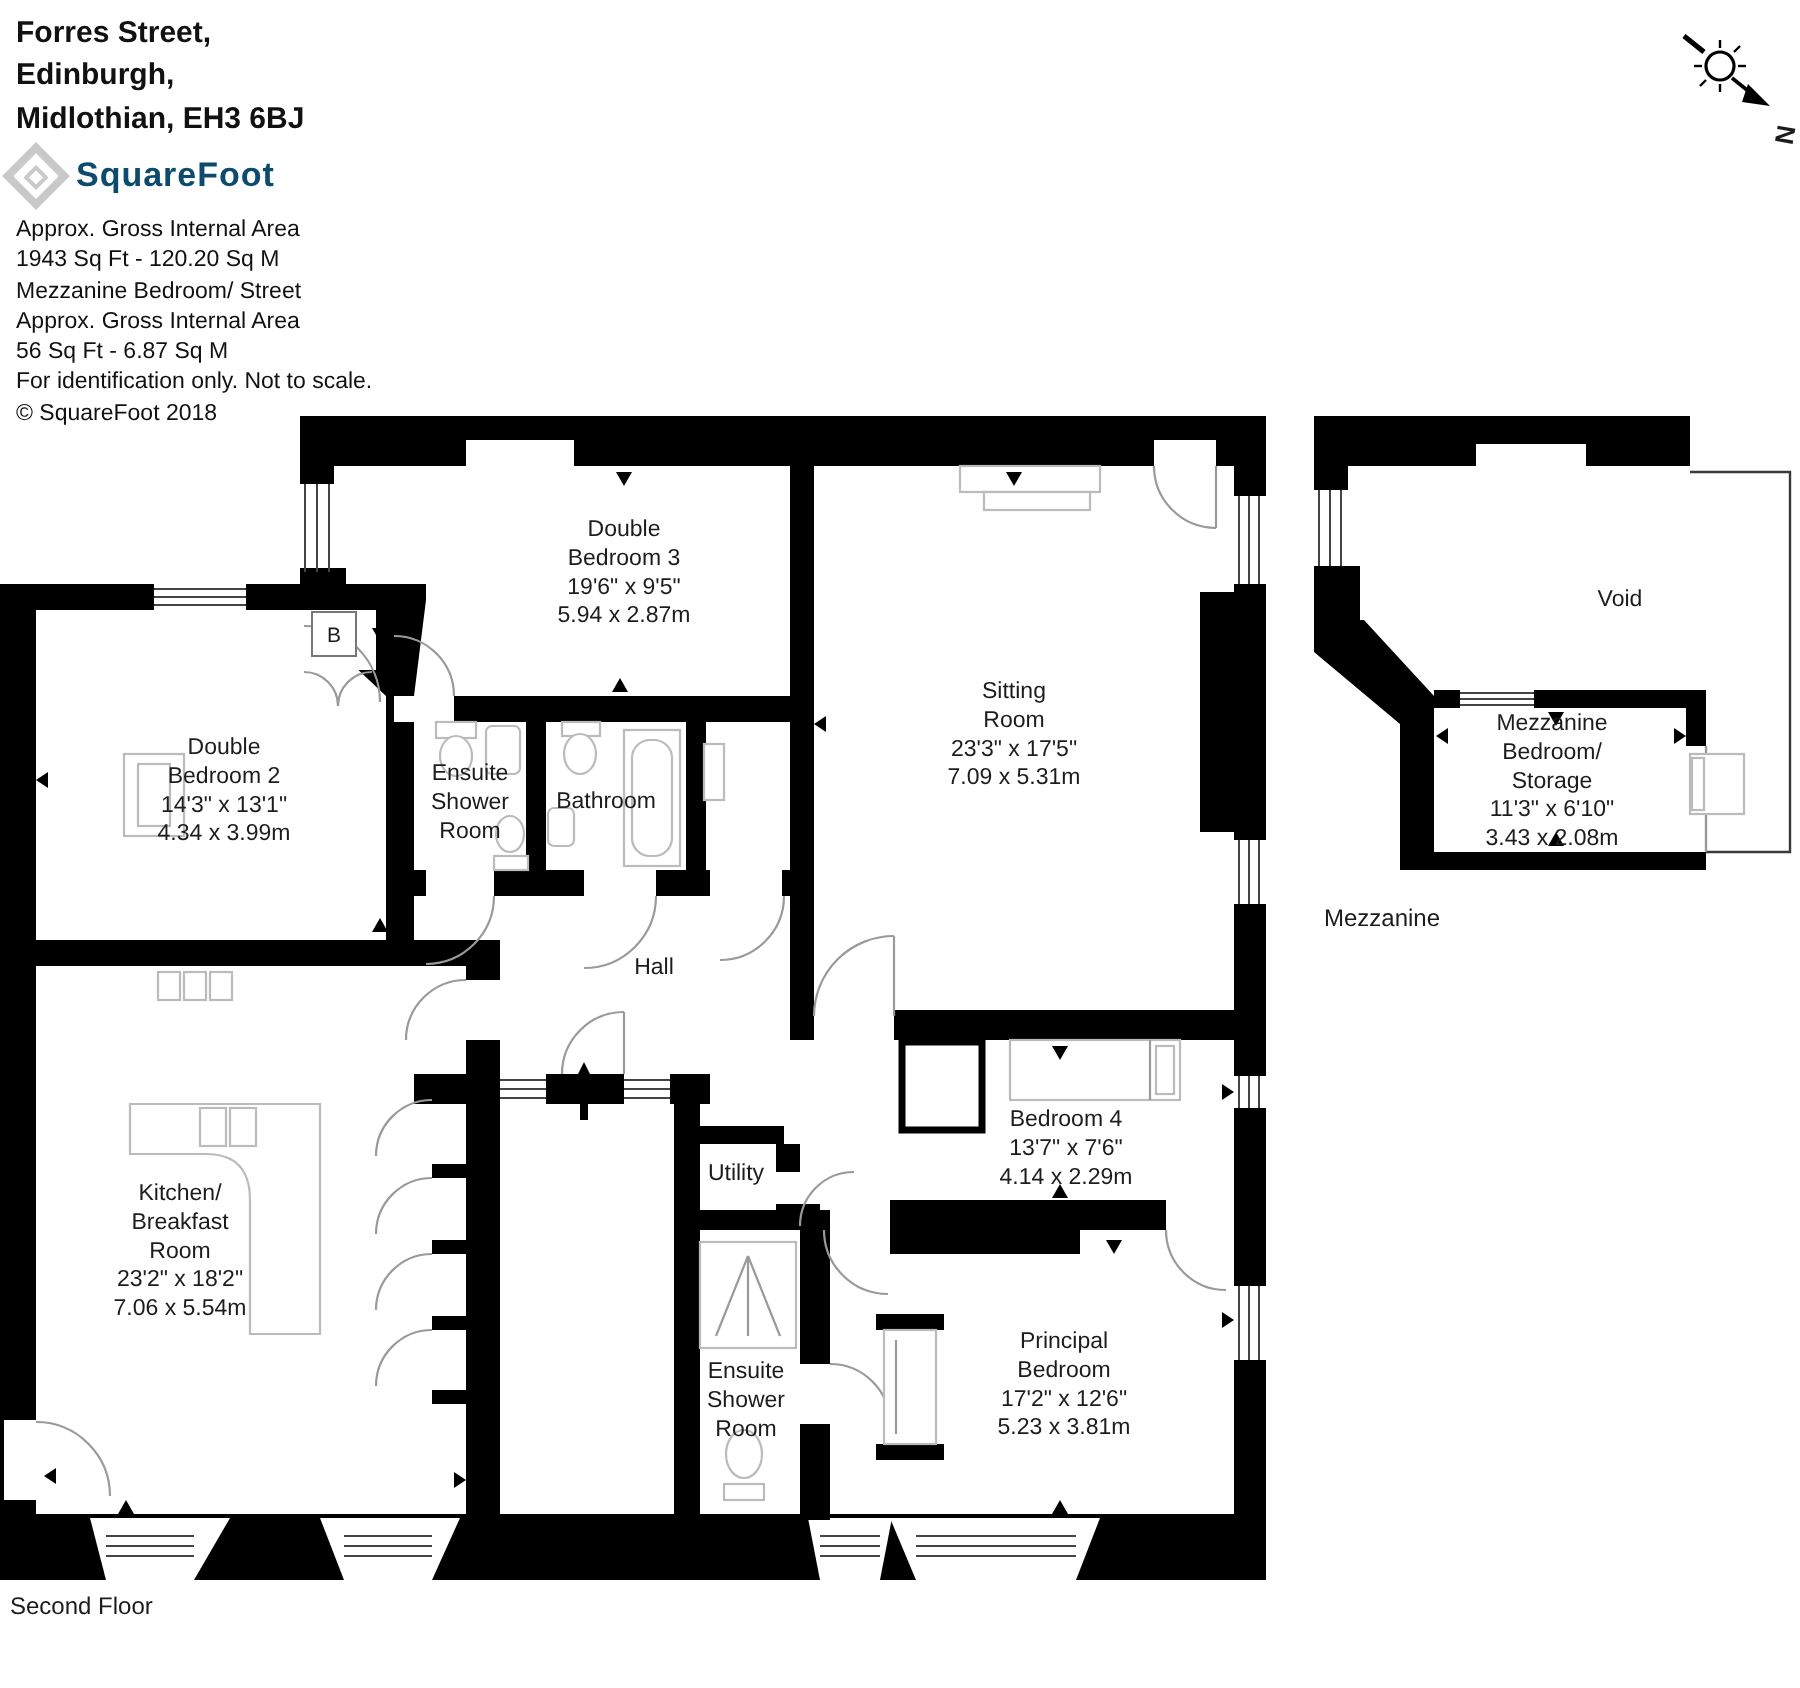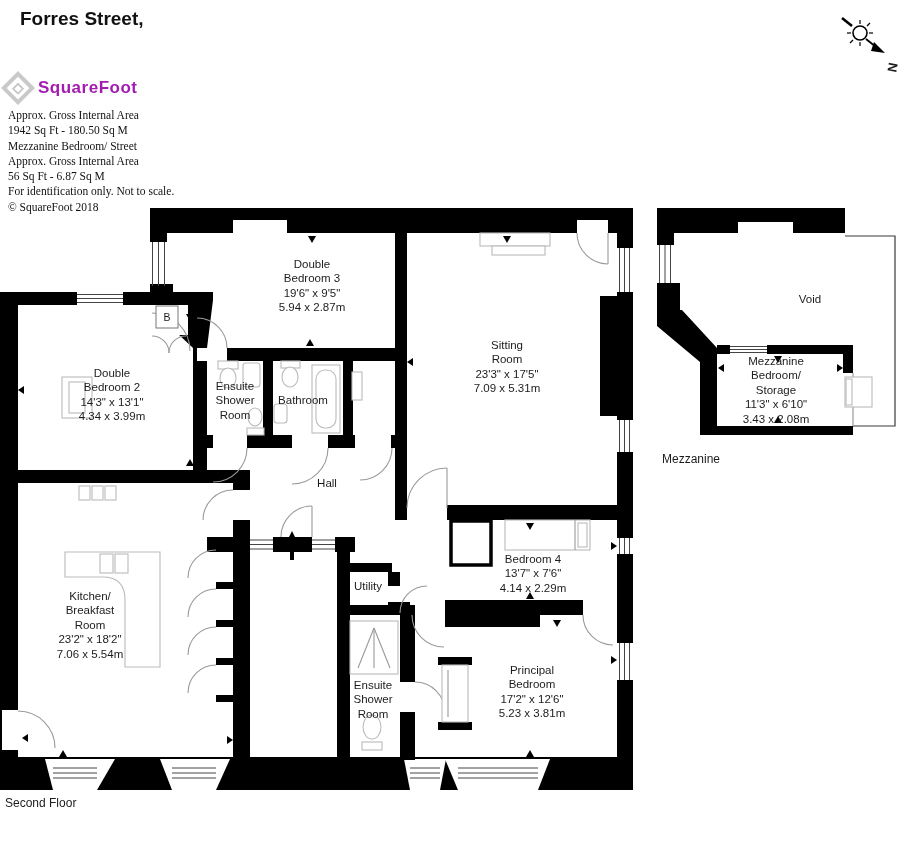--- a/index.html
+++ b/index.html
@@ -1,55 +1,57 @@
 <!DOCTYPE html>
 <html><head>
 <meta charset="utf-8">
 <style>
   html,body{margin:0;padding:0;background:#fff;}
   .stage{position:relative;width:900px;height:844px;background:#fff;overflow:hidden;
          font-family:"Liberation Sans", sans-serif;}
-  .address{position:absolute;left:20px;top:6px;font-size:19px;font-weight:bold;
+  .address{position:absolute;left:8px;top:6px;font-size:15px;font-weight:bold;
            line-height:1.42;color:#111;}
   .logo{position:absolute;left:6px;top:76px;display:flex;align-items:center;gap:8px;}
   .logo-mark{width:16px;height:16px;border:4px solid #c9c9c9;transform:rotate(45deg);
              display:flex;align-items:center;justify-content:center;}
   .logo-mark span{width:5px;height:5px;background:#fff;outline:3px solid #fff;border:2px solid #c9c9c9;}
-  .logo-text{font-size:17px;font-weight:bold;color:#a21caf;letter-spacing:.5px;}
-  .notes{position:absolute;left:8px;top:108px;font-size:11.5px;line-height:1.33;color:#111;font-family:Liberation Serif, serif;}
+  .logo-text{font-size:17px;font-weight:bold;color:#0c4a6e;letter-spacing:.5px;}
+  .notes{position:absolute;left:8px;top:108px;font-size:11.5px;line-height:1.33;color:#111;}
   svg text{fill:#1c1c1c;}
   .roomlbl{font-size:11.5px;}
   .floorlbl{font-size:12px;}
   .wall{fill:#000;stroke:none;}
   .whitecut{fill:#fff;stroke:none;}
   .winline{stroke:#444;stroke-width:1;fill:none;}
   .door{stroke:#9a9a9a;stroke-width:1.1;fill:none;}
   .fixture{stroke:#bbb;stroke-width:1.1;fill:#fff;}
   .thin{stroke:#3a3a3a;stroke-width:1.2;fill:none;}
   .tick{fill:#000;}
 </style>
 </head>
 <body>
 
 <div class="stage">
 
   <div class="address">
       <div>Forres Street,</div>
+      <div>Edinburgh,</div>
+      <div>Midlothian, EH3 6BJ</div>
     </div>
 
   <div class="logo">
     <div class="logo-mark">
         <span></span>
       </div>
     <div class="logo-text">SquareFoot</div>
   </div>
 
   <div class="notes">
       <div>Approx. Gross Internal Area</div>
-      <div>1942 Sq Ft  -  180.50 Sq M</div>
+      <div>1943 Sq Ft  -  120.20 Sq M</div>
       <div>Mezzanine Bedroom/ Street</div>
       <div>Approx. Gross Internal Area</div>
       <div>56 Sq Ft  -  6.87 Sq M</div>
       <div>For identification only. Not to scale.</div>
       <div>© SquareFoot 2018</div>
     </div>
 
   <svg width="900" height="844" viewBox="0 0 900 844" style="position:absolute;left:0;top:0;">
 
     <g>

